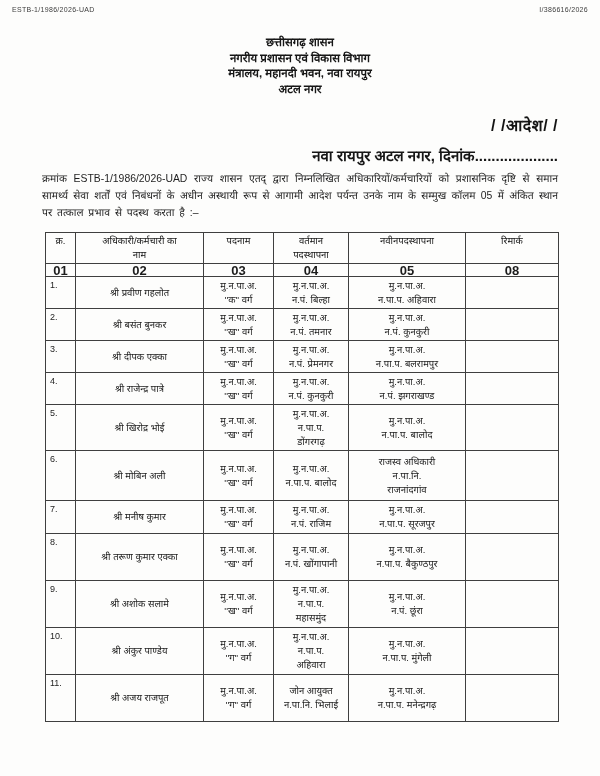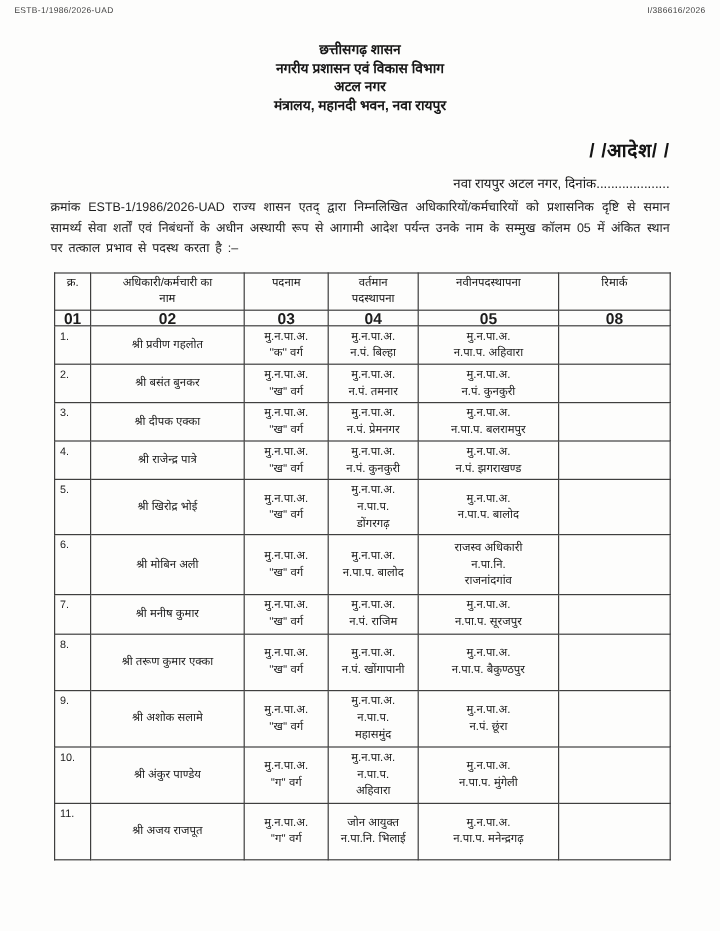--- a/index.html
+++ b/index.html
@@ -37,22 +37,22 @@
     text-align: right;
     font-weight: bold;
     font-size: 16px;
     margin-top: 17px;
     letter-spacing: 0.5px;
     color: #141414;
   }
 
   .dateline {
     text-align: right;
-    font-weight: normal;
-    font-size: 11px;
+    font-weight: bold;
+    font-size: 15px;
     margin-top: 9px;
     color: #161616;
   }
 
   .body-para {
     margin-top: 5px;
     font-size: 10.4px;
     line-height: 17px;
     text-align: justify;
     text-justify: inter-word;
@@ -111,22 +111,22 @@
 <div class="page">
 
   <div class="refs">
     <span>ESTB-1/1986/2026-UAD</span>
     <span>I/386616/2026</span>
   </div>
 
   <div class="gov-header">
     <div>छत्तीसगढ़ शासन</div>
     <div>नगरीय प्रशासन एवं विकास विभाग</div>
+    <div>मंत्रालय, महानदी भवन, नवा रायपुर</div>
     <div>अटल नगर</div>
-    <div>मंत्रालय, महानदी भवन, नवा रायपुर</div>
   </div>
 
   <div class="order-title">/ /आदेश/ /</div>
 
   <div class="dateline">नवा रायपुर अटल नगर, दिनांक....................</div>
 
   <p class="body-para">क्रमांक ESTB-1/1986/2026-UAD राज्य शासन एतद् द्वारा निम्नलिखित अधिकारियों/कर्मचारियों को प्रशासनिक दृष्टि से समान सामर्थ्य सेवा शर्तों एवं निबंधनों के अधीन अस्थायी रूप से आगामी आदेश पर्यन्त उनके नाम के सम्मुख कॉलम 05 में अंकित स्थान पर तत्काल प्रभाव से पदस्थ करता है :–</p>
 
   <table class="transfer">
     <colgroup>

